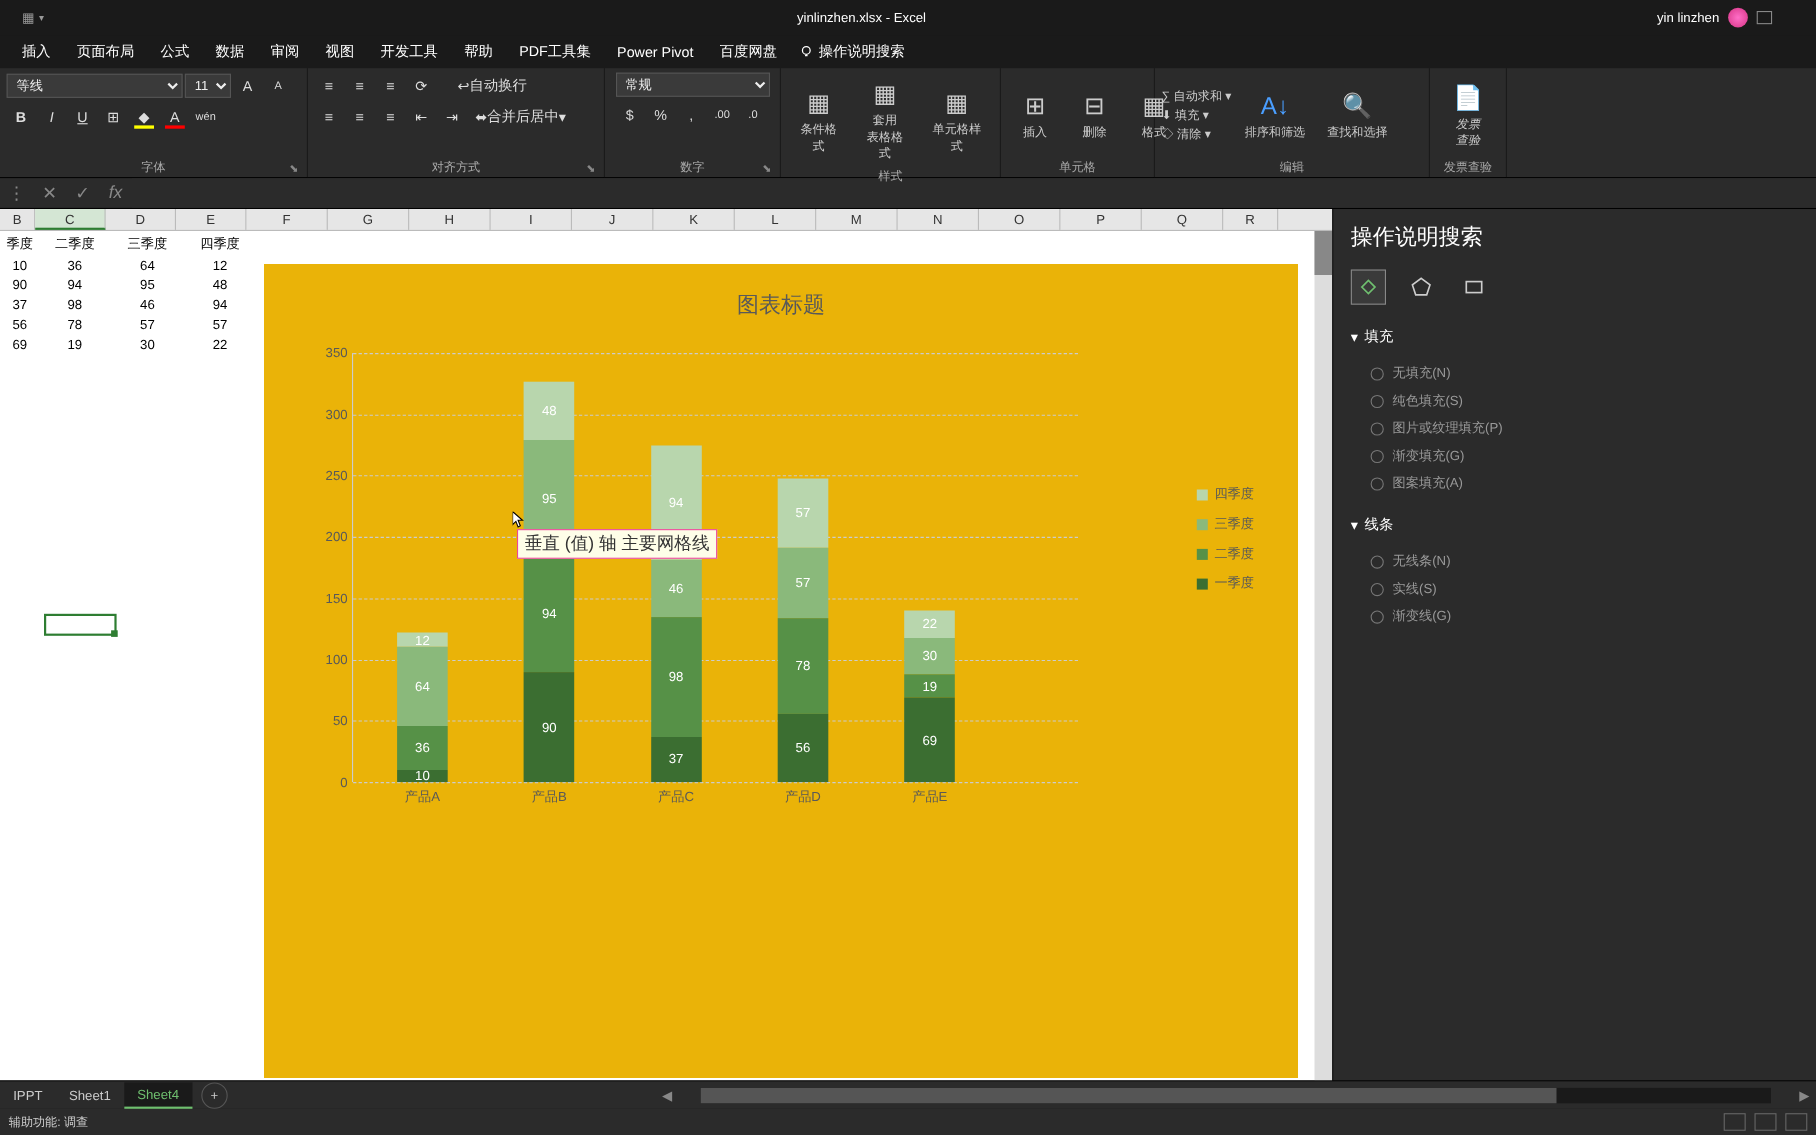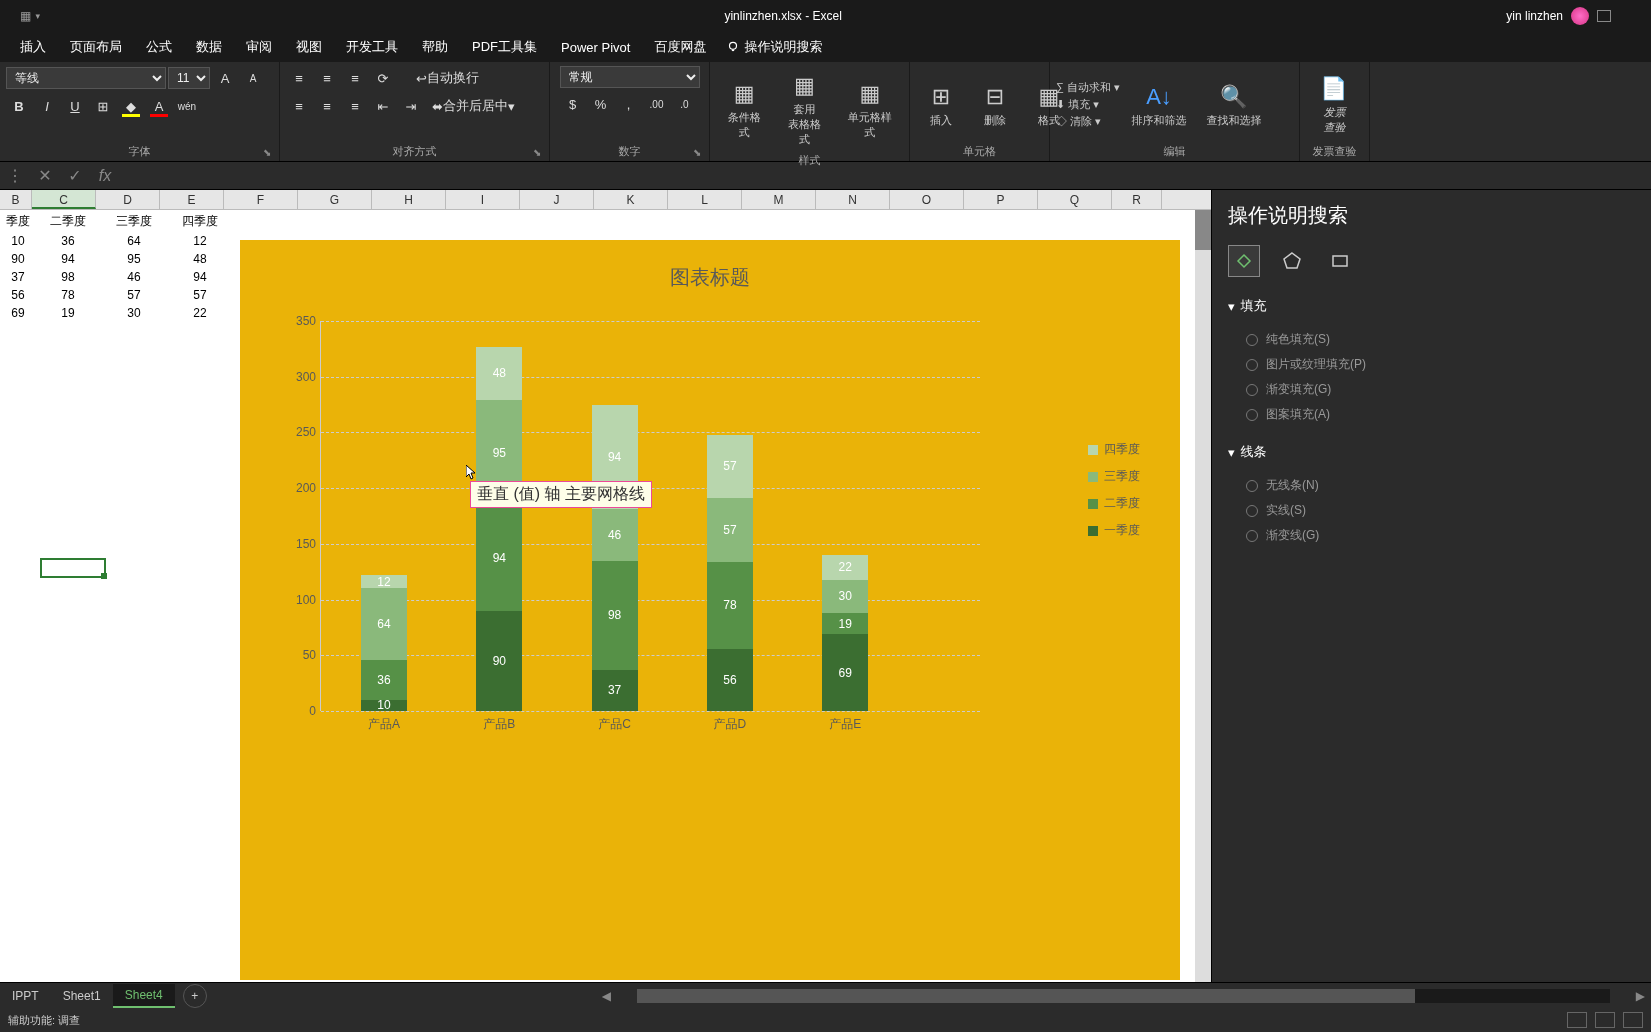--- a/index.html
+++ b/index.html
@@ -454,20 +454,24 @@
           </svg>
         </div>
     </div>
     <div class="panel-section">
       <div class="panel-sec-head">
           <span>▾</span>
           <span>填充</span>
         </div>
       <div class="panel-option">
           <span class="radio"></span>
+          <span>无填充(N)</span>
+        </div>
+      <div class="panel-option">
+          <span class="radio"></span>
           <span>纯色填充(S)</span>
         </div>
       <div class="panel-option">
           <span class="radio"></span>
           <span>图片或纹理填充(P)</span>
         </div>
       <div class="panel-option">
           <span class="radio"></span>
           <span>渐变填充(G)</span>
         </div>

